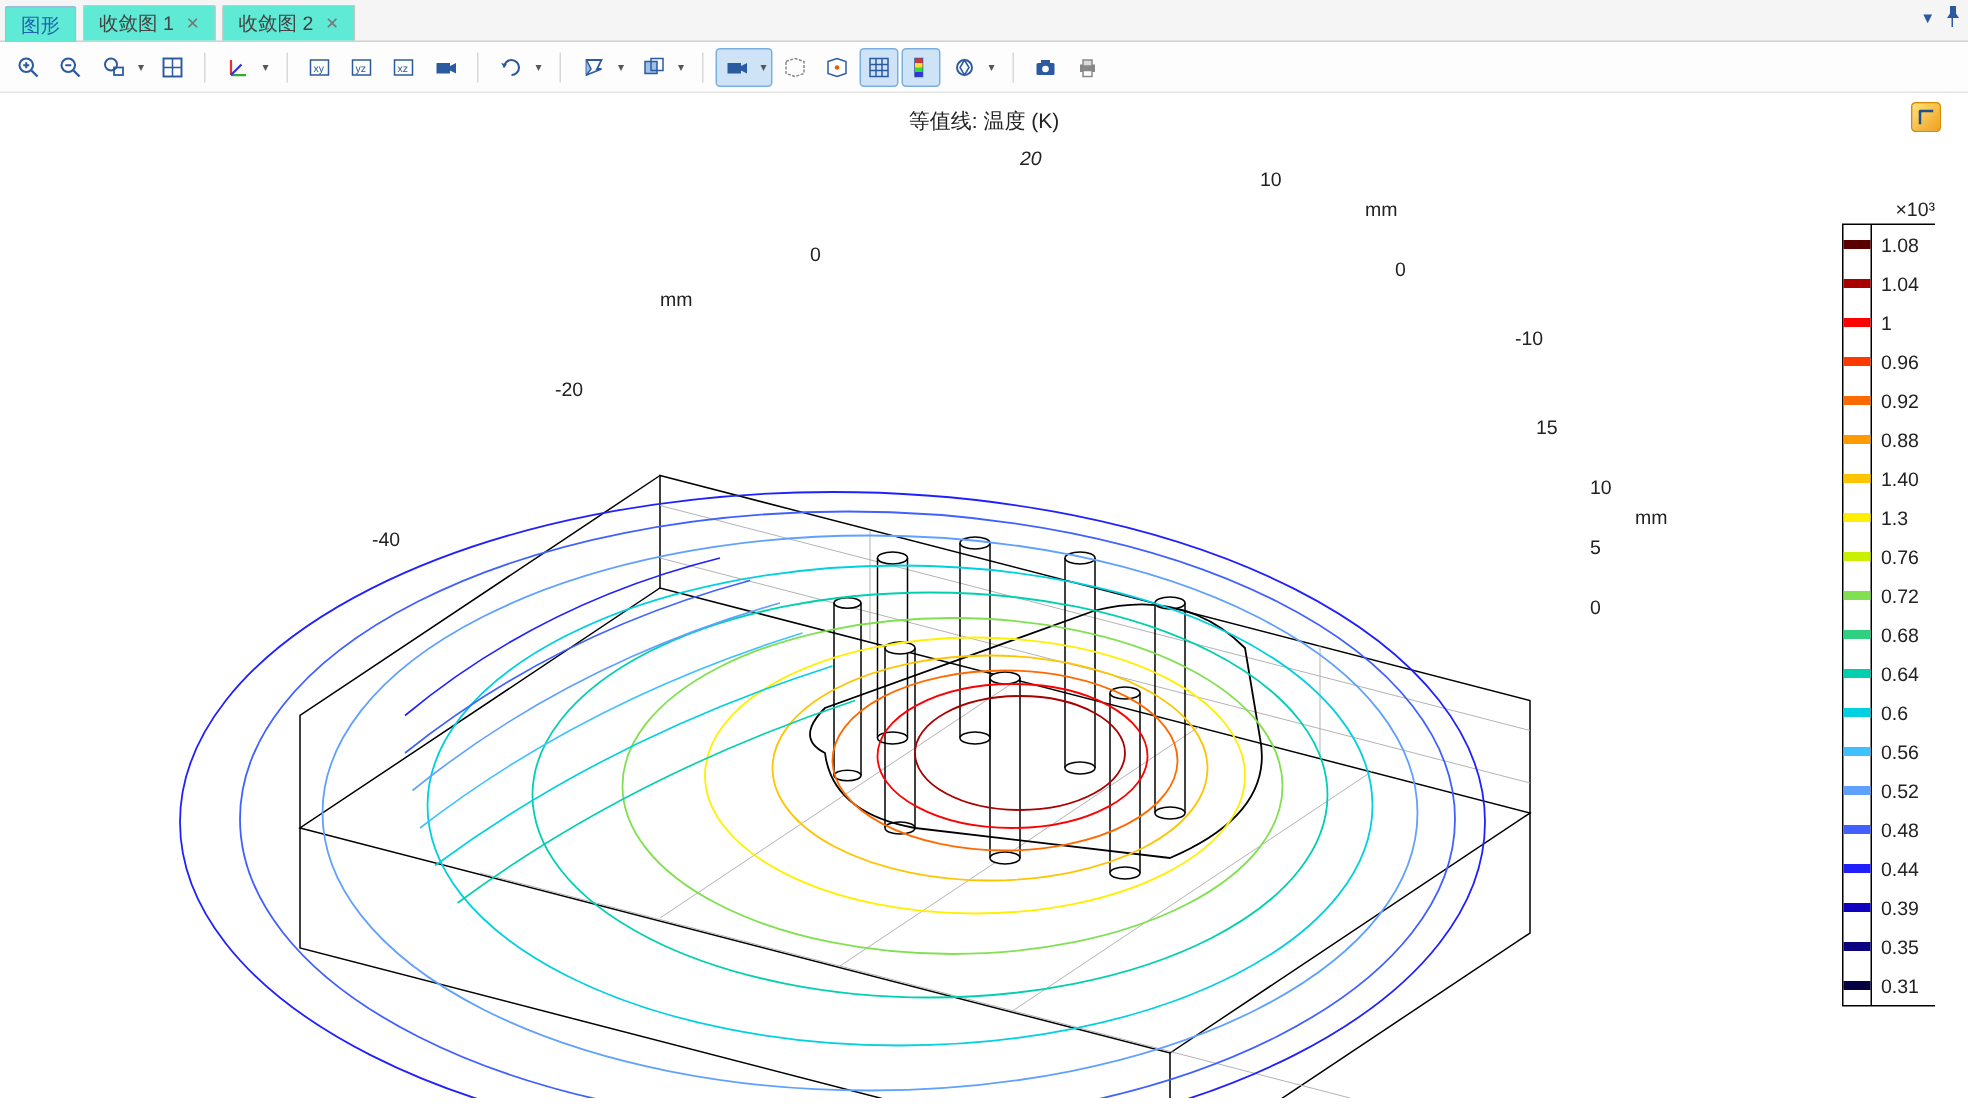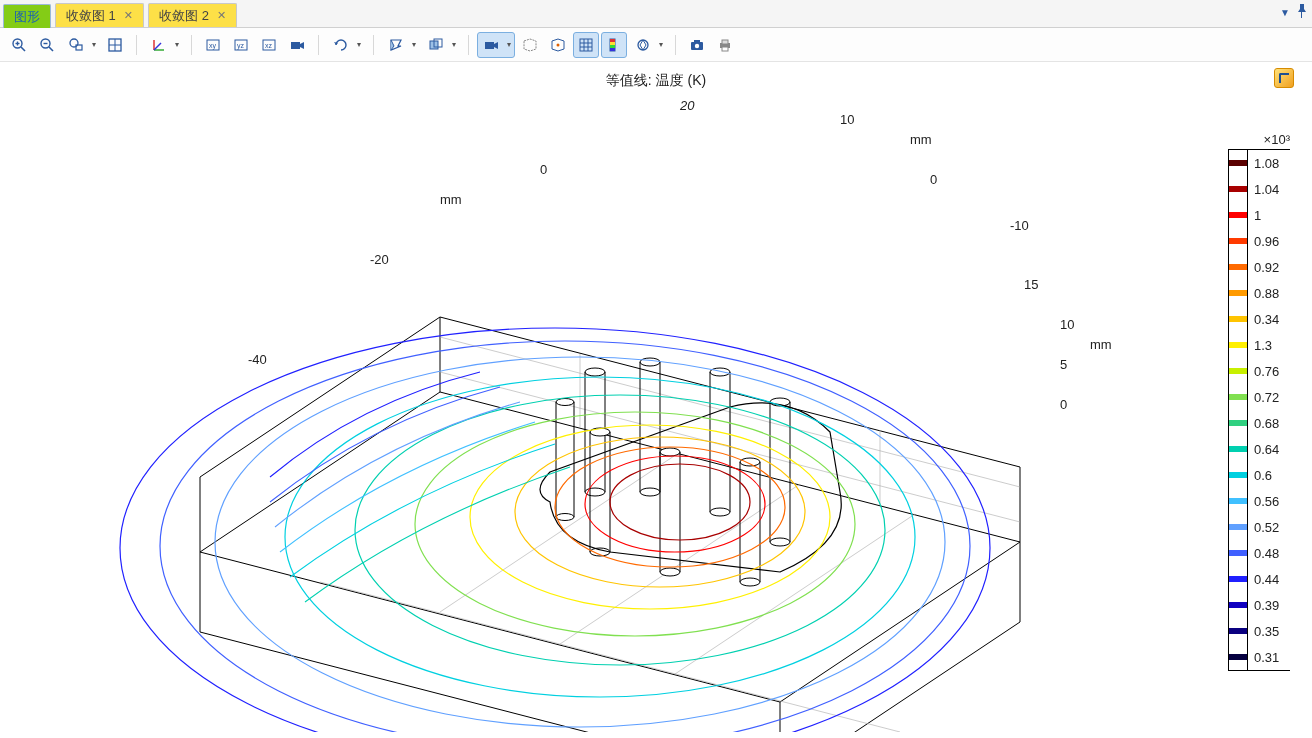--- a/index.html
+++ b/index.html
@@ -23,28 +23,28 @@
     position: relative;
   }
   .tab {
     display: flex;
     align-items: center;
     padding: 0 10px;
     border: 1px solid #c8c8c8;
     border-bottom: none;
     margin-right: 4px;
     margin-top: 3px;
-    background: #fde047;
+    background: #5eead4;
     cursor: pointer;
     font-size: 13px;
     color:#444;
     border-radius: 2px 2px 0 0;
   }
   .tab.active {
-    background: #84cc16;
+    background: #5eead4;
     color: #1e63b0;
     border-color:#9bb9d9;
     position:relative;
     top:1px;
   }
   .tab .close {
     margin-left: 8px;
     color:#777;
     font-size: 11px;
   }
@@ -526,21 +526,21 @@
         <div class="legend-entry">
           <div class="legend-swatch">
             <div class="band" style="background: rgb(255, 154, 0);"></div>
           </div>
           <div class="legend-val">0.88</div>
         </div>
         <div class="legend-entry">
           <div class="legend-swatch">
             <div class="band" style="background: rgb(255, 196, 0);"></div>
           </div>
-          <div class="legend-val">0.34</div>
+          <div class="legend-val">1.40</div>
         </div>
         <div class="legend-entry">
           <div class="legend-swatch">
             <div class="band" style="background: rgb(255, 240, 0);"></div>
           </div>
           <div class="legend-val">1.3</div>
         </div>
         <div class="legend-entry">
           <div class="legend-swatch">
             <div class="band" style="background: rgb(200, 240, 0);"></div>

